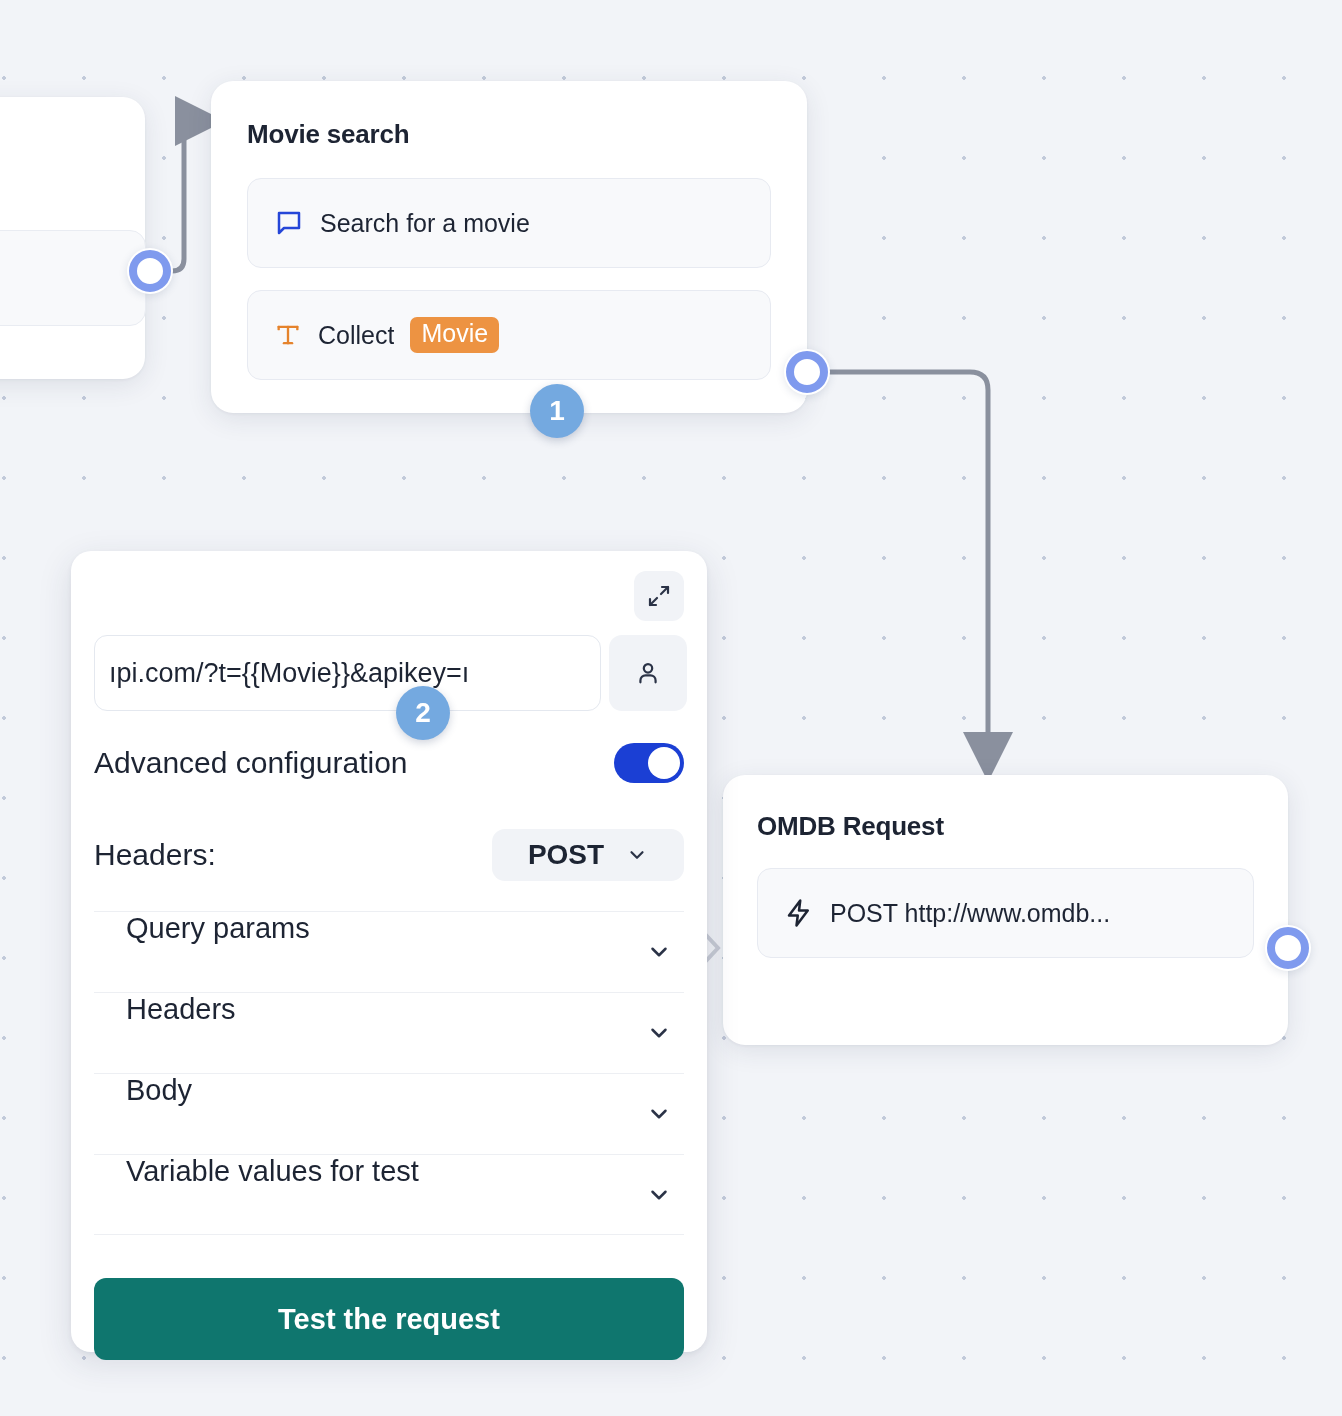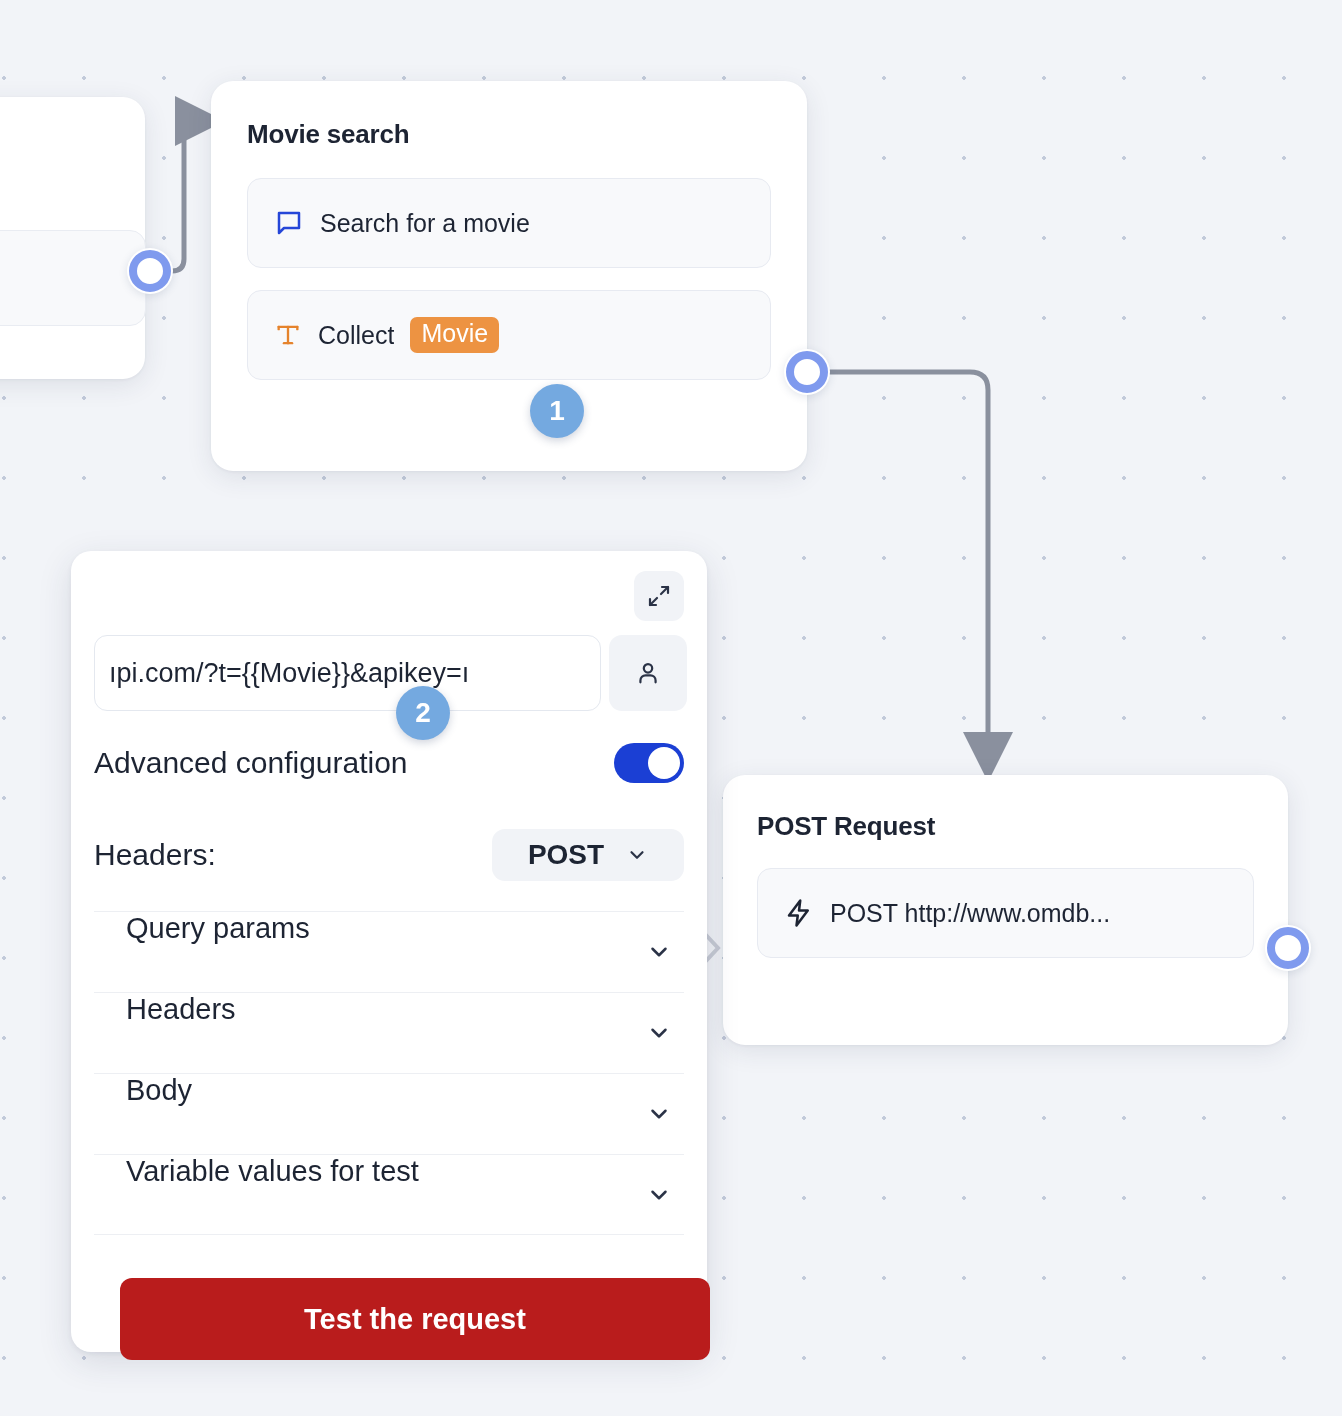--- a/index.html
+++ b/index.html
@@ -69,21 +69,21 @@
     left: 36px; top: 133px;
     width: 280px; height: 96px;
     background: #f8f9fb;
     border: 1px solid #e9ecf2;
     border-radius: 16px;
   }
 
   
   #node-movie {
     left: 211px; top: 81px;
-    width: 596px; height: 390px;
+    width: 596px; height: 332px;
     padding: 38px 36px;
   }
   #node-movie .node-title { margin-bottom: 28px; }
   #node-movie .node-row { margin-bottom: 22px; }
 
   
   #node-omdb {
     left: 723px; top: 775px;
     width: 565px; height: 270px;
     padding: 36px 34px;
@@ -256,29 +256,28 @@
     cursor: pointer;
   }
   .acc-item:last-child { border-bottom: 1px solid #edeff3; }
   .acc-label { font-size: 29px; color: #1d2433; }
 
   .test-btn {
     position: absolute;
     left: 23px; top: 727px;
     width: 590px;
     height: 82px;
-    background: #b91c1c;
+    background: #0f766e;
     color: #ffffff;
     border: none;
     border-radius: 12px;
     font-family: "Liberation Sans", sans-serif;
     font-size: 29px;
     font-weight: 700;
     cursor: pointer;
-    margin-left: 26px;
   }
 </style>
 </head>
 <body>
 
 <div id="canvas">
 
   <svg id="edges" viewBox="0 0 1342 1416" width="1342" height="1416">
     <defs>
       <marker id="arrow" markerWidth="12" markerHeight="12" refX="5" refY="5" orient="auto" markerUnits="strokeWidth">
@@ -318,21 +317,21 @@
           <path d="M12 5v14"></path>
           <path d="M8.5 19h7"></path>
         </svg>
       </span>
       <span class="row-label">Collect</span>
       <span class="var-chip">Movie</span>
     </div>
   </div>
 
   <div class="node" id="node-omdb">
-    <div class="node-title">POST Request</div>
+    <div class="node-title">OMDB Request</div>
 
     <div class="node-row">
       <span class="icn">
         <svg width="30" height="30" viewBox="0 0 24 24" fill="none" stroke="#1d2433" stroke-width="2" stroke-linecap="round" stroke-linejoin="round">
           <path d="M13 2 4 14h7l-1 8 9-12h-7z"></path>
         </svg>
       </span>
       <span class="row-label">POST http://www.omdb...</span>
     </div>
   </div>

